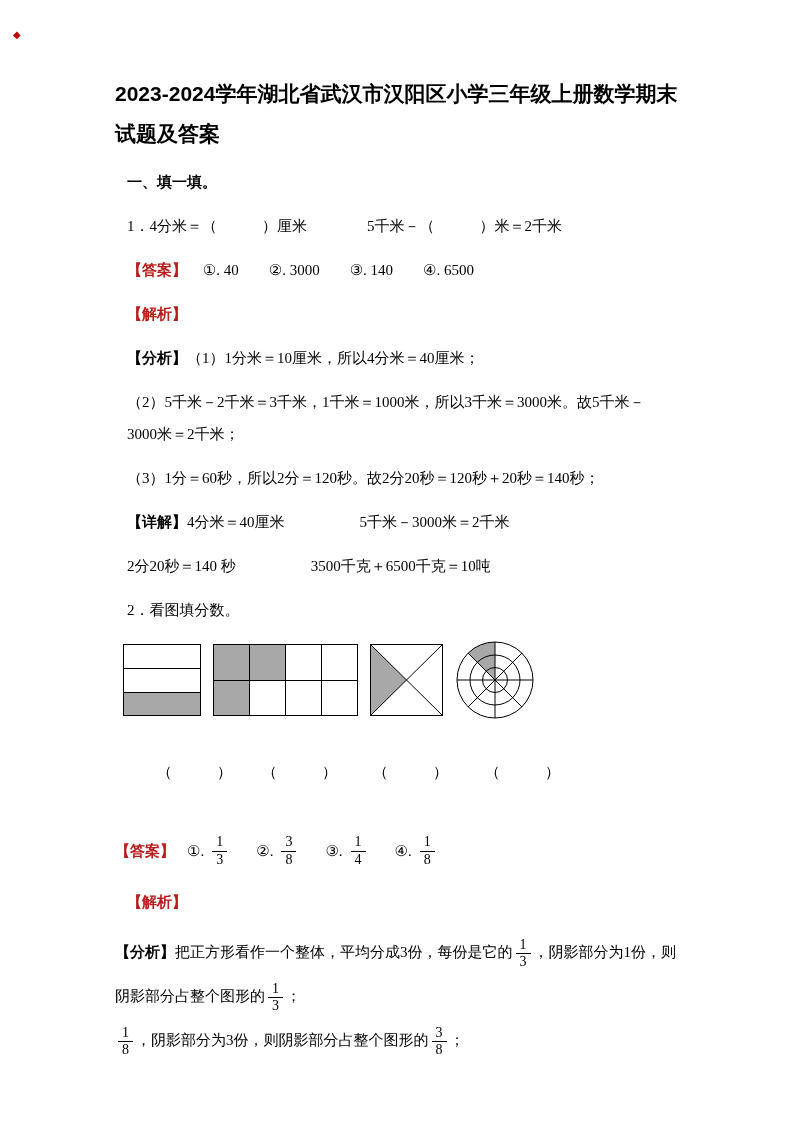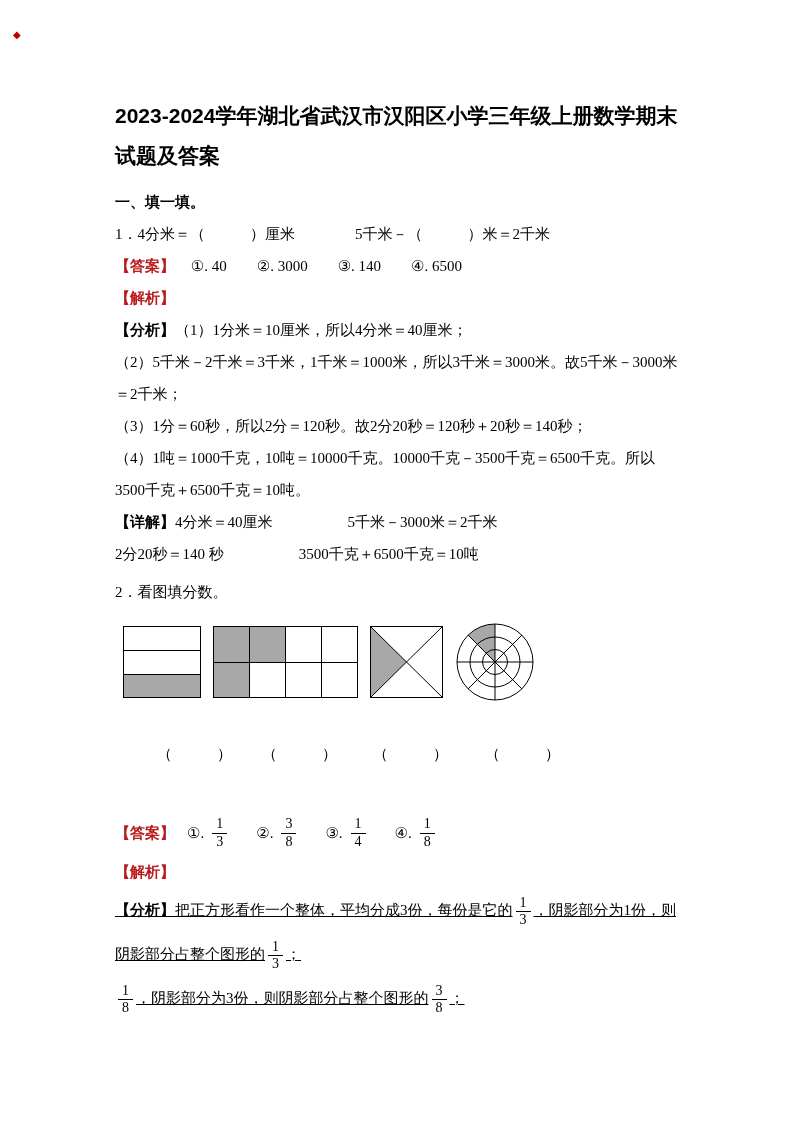--- a/index.html
+++ b/index.html
@@ -17,33 +17,33 @@
     position: absolute;
     left: 13px;
     top: 30px;
     color: #c00000;
     font-size: 10px;
     line-height: 10px;
   }
   .content {
     position: absolute;
     left: 115px;
-    top: 96px;
+    top: 74px;
     width: 567px;
     font-size: 15px;
   }
   .title {
     font-family: "Liberation Sans", "DejaVu Sans", sans-serif;
     font-size: 21px;
     font-weight: bold;
     line-height: 40px;
     margin: 0 0 10px 0;
   }
   .line {
-    margin: 0;
+    margin: 12px;
     line-height: 32px;
     min-height: 32px;
   }
   .blue { color: #b91c1c; font-weight: bold; }
   .bold { font-weight: bold; }
   .vals { margin-left: 12px; }
   .q2prompt { margin-top: 6px; }
 
   .figures {
     display: flex;
@@ -82,21 +82,20 @@
     line-height: 1.15;
     font-size: 14px;
     margin: 0 3px;
   }
   .frac .num { border-bottom: 1px solid #000; padding: 0 4px; }
   .frac .den { padding: 0 4px; }
 
   .frac-para {
     margin: 0;
     line-height: 44px;
-    text-decoration: underline;
   }
   svg { display: block; }
 </style>
 </head>
 <body>
 
 <div class="page">
 
   <span class="corner-mark">◆</span>
 
@@ -116,21 +115,20 @@
 
       <p class="line">
         <span class="blue">【解析】</span>
       </p>
 
       <p class="line">
         <span class="bold">【分析】</span><span>（1）1分米＝10厘米，所以4分米＝40厘米；</span>
       </p>
       <p class="line">（2）5千米－2千米＝3千米，1千米＝1000米，所以3千米＝3000米。故5千米－3000米＝2千米；</p>
       <p class="line">（3）1分＝60秒，所以2分＝120秒。故2分20秒＝120秒＋20秒＝140秒；</p>
-      <p class="line">（4）1吨＝1000千克，10吨＝10000千克。10000千克－3500千克＝6500千克。所以3500千克＋6500千克＝10吨。</p>
 
       <p class="line">
         <span class="bold">【详解】</span><span>4分米＝40厘米　　　　　5千米－3000米＝2千米</span>
       </p>
       <p class="line">2分20秒＝140 秒　　　　　3500千克＋6500千克＝10吨</p>
     </div>
 
     <div>
       <p class="line q2prompt">2．看图填分数。</p>
 

